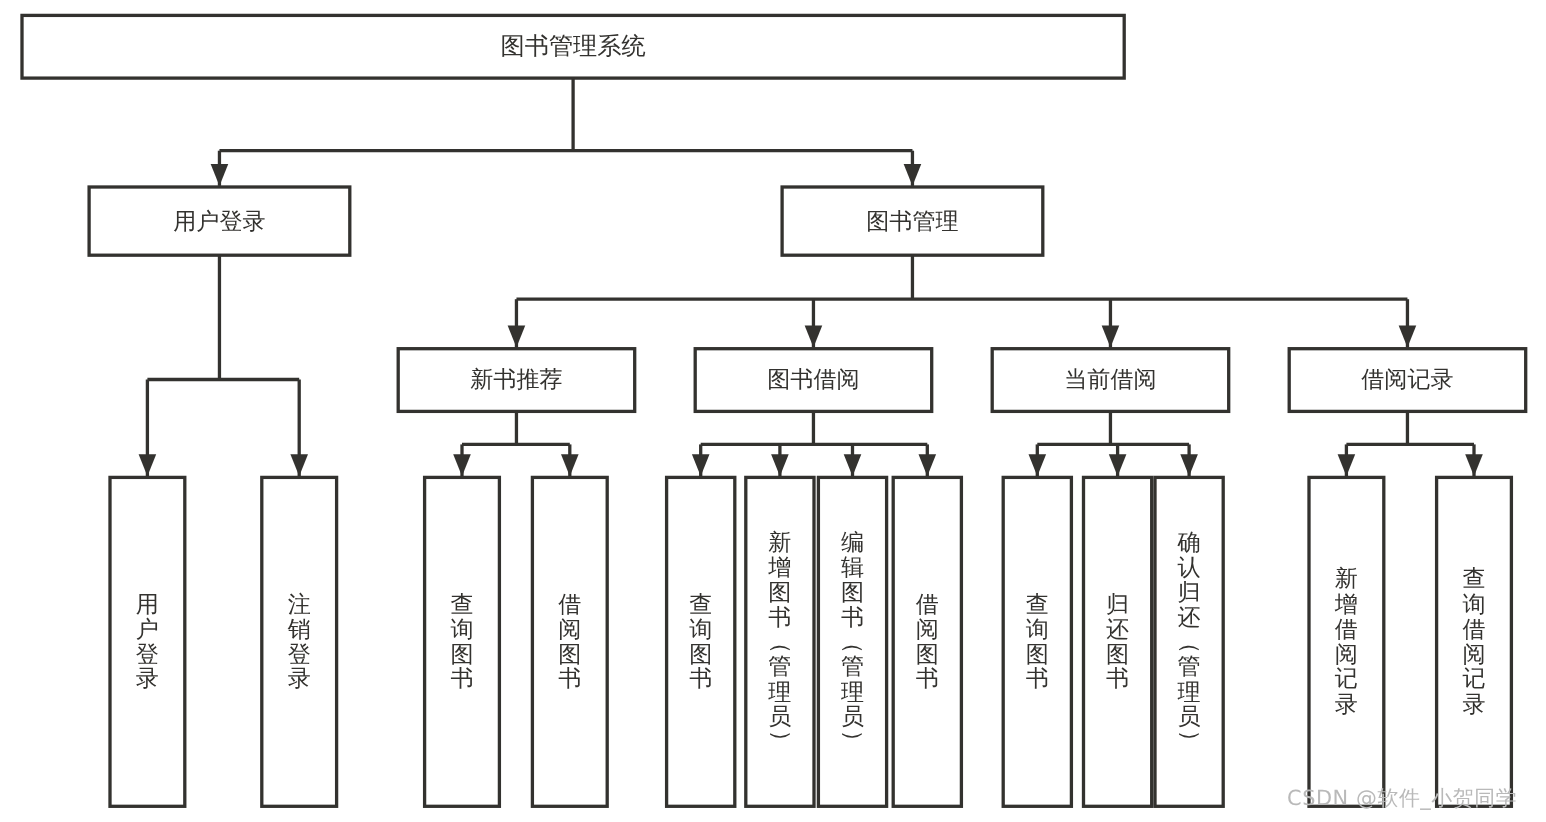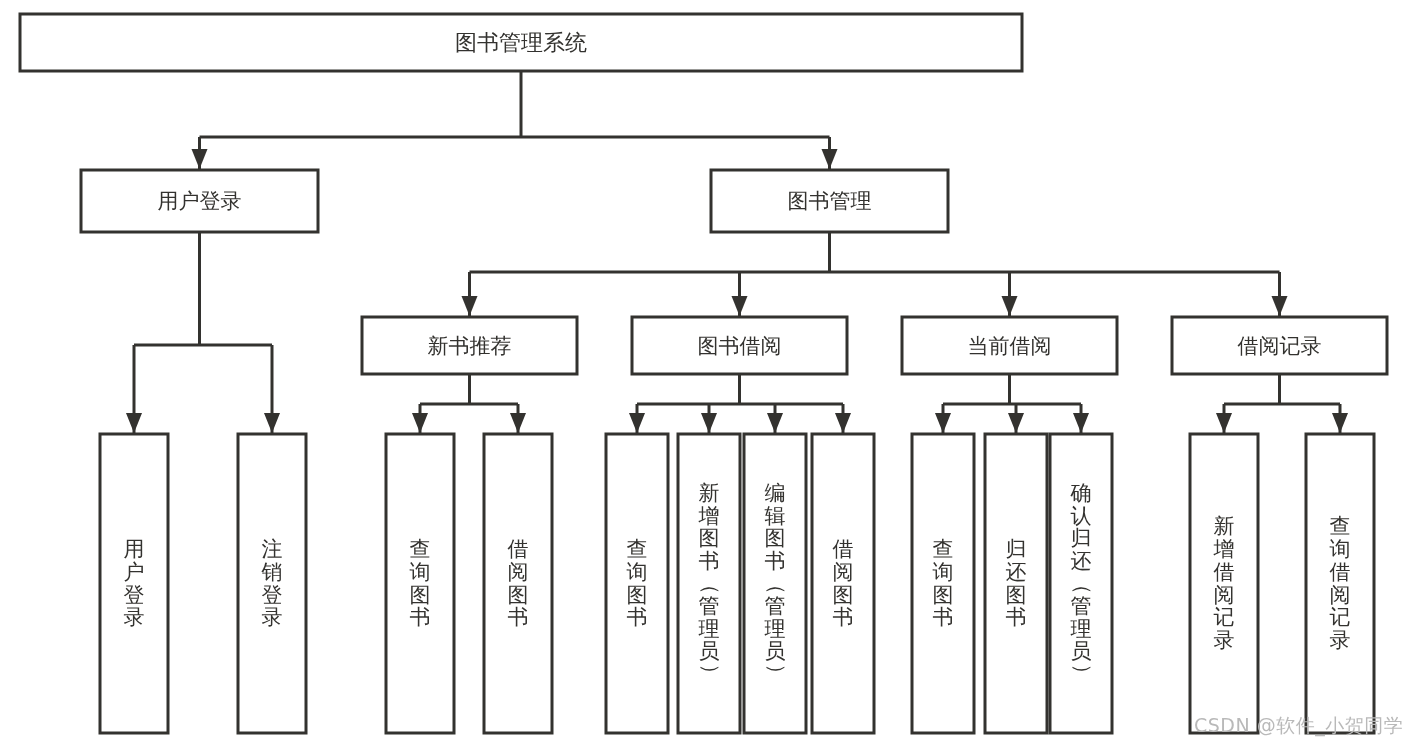--- a/index.html
+++ b/index.html
@@ -70,21 +70,21 @@
     justify-content: center;
     pointer-events: none;
     letter-spacing: 0;
   }
   .watermark {
     position: absolute;
     font-family: "DejaVu Sans", "Liberation Sans", sans-serif;
     font-size: 19px;
     color: #b9b9b9;
     white-space: nowrap;
-    left: 1157px;
+    left: 1133px;
     top: 713px;
     letter-spacing: 0.5px;
     padding-left: 37px;
   }
 </style>
 </head>
 <body>
 
 <div id="diagram-root">
 

